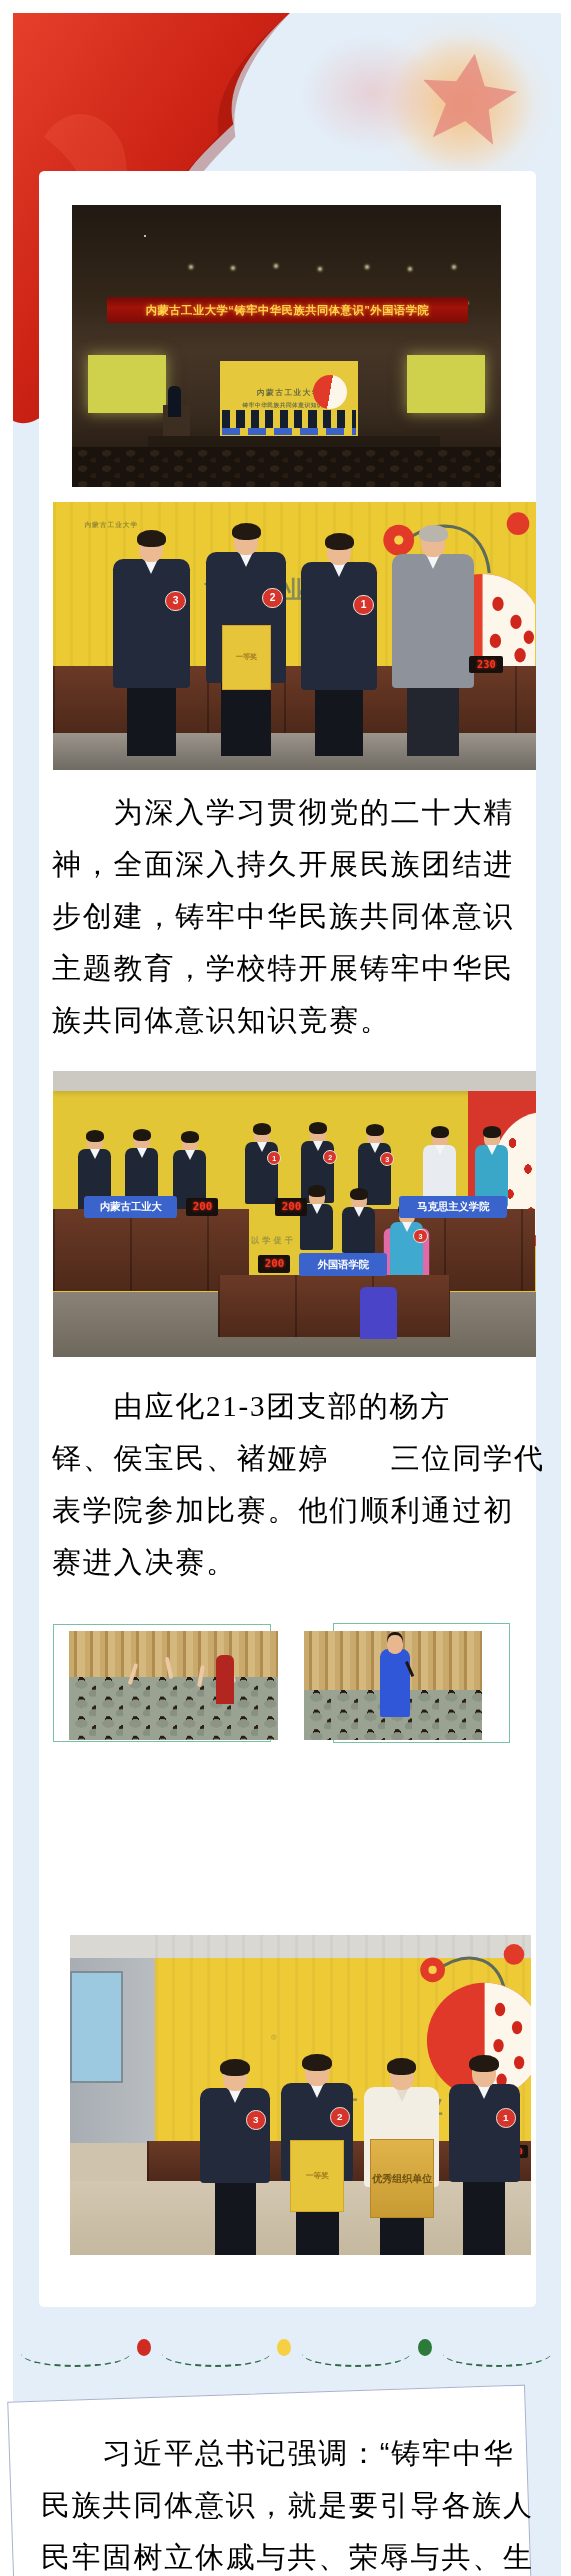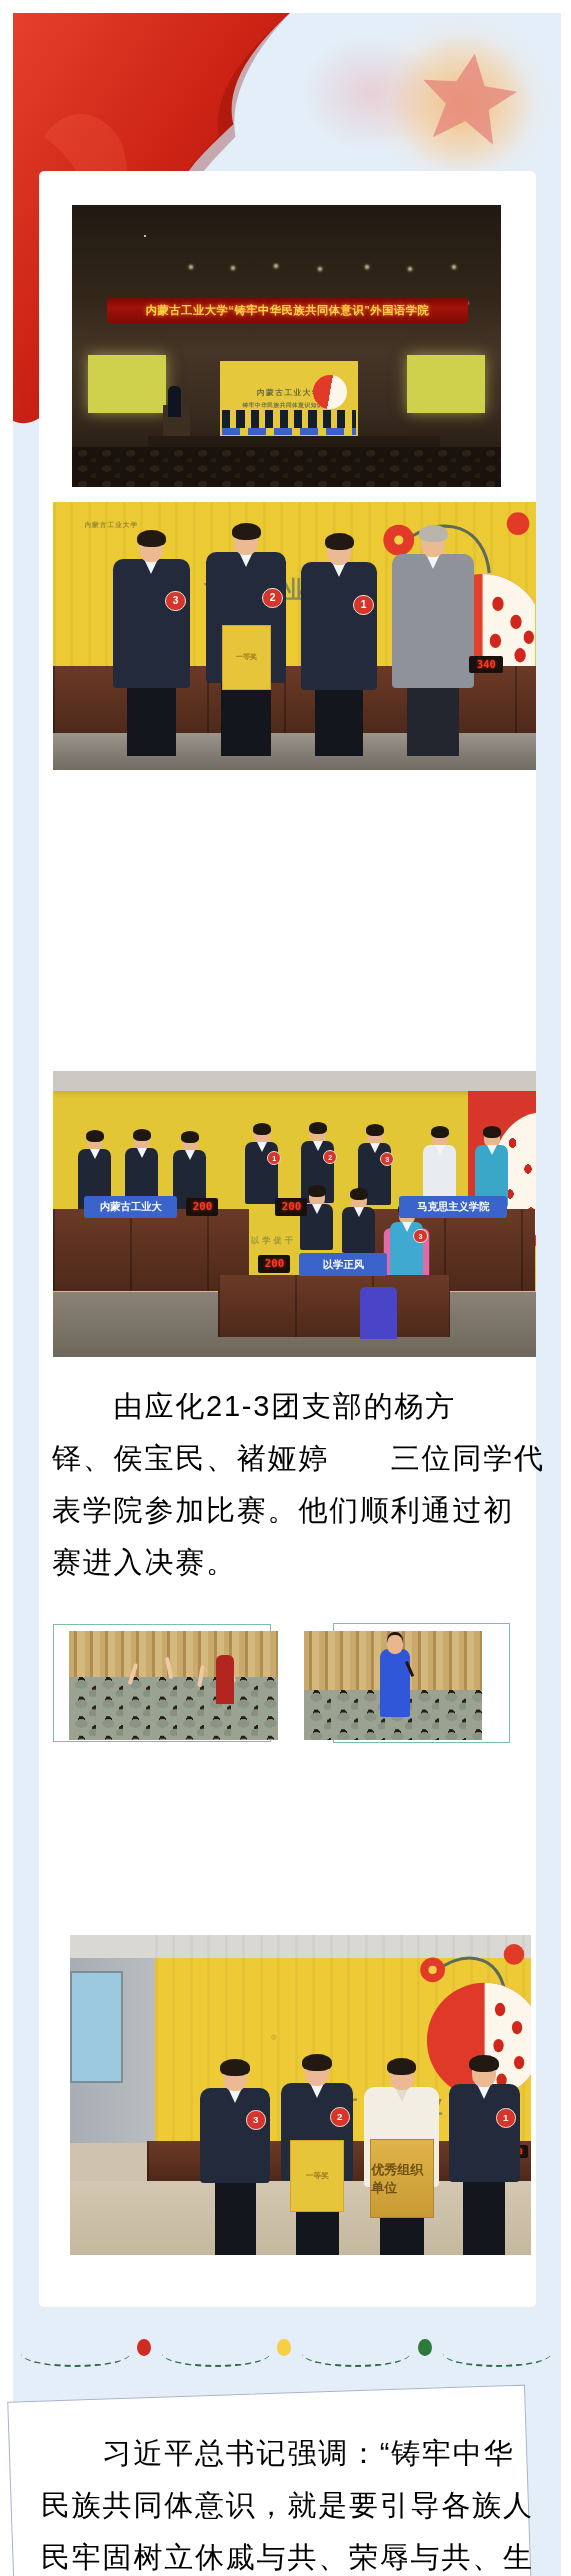--- a/index.html
+++ b/index.html
@@ -197,24 +197,29 @@
           </div>
       </div>
       <div class="fig teacher" style="left:335px;bottom:14.4px;width:90px;height:227px;">
         <div class="head"></div>
         <div class="torso" style="width:82px;height:134px;"></div>
         <div class="legs" style="flex:1;width:52px;background:#23262e;"></div>
       </div>
       <div class="abs wood" style="left:0;top:164px;width:483px;height:67px;z-index:0;"></div>
       <div class="abs" style="left:0;top:231px;width:483px;height:37px;background:linear-gradient(#9b958c,#6f6a62);z-index:0;"></div>
       <div class="abs led" style="left:416px;top:154px;width:34px;height:16.5px;font-size:10.3px;z-index:5;">
-        <span>340</span>
-        </div>
-    </div>
-
+        <span>230</span>
+        </div>
+    </div>
+
+    <div class="abs para" style="left:13px;top:615px;width:484px;">　　为深入学习贯彻党的二十大精
+神，全面深入持久开展民族团结进
+步创建，铸牢中华民族共同体意识
+主题教育，学校特开展铸牢中华民
+族共同体意识知识竞赛。</div>
 
     <div class="photo" style="left:14.4px;top:900px;width:483px;height:286px;background:#e2c636;">
       <div class="abs" style="left:0;top:0;width:483px;height:19.6px;background:#cbc9c2;box-shadow:0 2.1px 5.2px rgba(0,0,0,.15);"></div>
       <div class="abs" style="left:415px;top:19.6px;width:68px;height:155px;background:#d6372a;"></div>
       <div class="abs" style="left:439px;top:41px;width:103px;height:124px;border-radius:50%;background:#fdf6ea;
            background-image:radial-gradient(ellipse 5.2px 6.7px at 20.6px 31px,#d0271d 70%,transparent 72%),radial-gradient(ellipse 5.2px 6.7px at 36px 57px,#d0271d 70%,transparent 72%),radial-gradient(ellipse 5.2px 6.7px at 18px 82px,#d0271d 70%,transparent 72%),radial-gradient(ellipse 5.2px 6.7px at 39px 100px,#d0271d 70%,transparent 72%);"></div>
       <div class="abs" style="left:46px;top:164px;font-size:8.2px;font-weight:700;color:#6f7547;opacity:.6;letter-spacing:3.1px;z-index:1;white-space:nowrap;">以学铸魂 以学增智 以学正风 以学促干</div>
 
       <div class="mini" style="left:25px;top:62px;">
           <div class="head"></div>
@@ -287,27 +292,27 @@
         <div class="badge" style="left:23px;top:23px;width:12.4px;height:12.4px;font-size:7.2px;">
             <span>3</span>
           </div>
         </div>
 
       <div class="abs wood" style="left:165px;top:204px;width:232px;height:62px;z-index:5;"></div>
       <div class="abs led" style="left:205px;top:184px;width:32px;height:17.5px;font-size:10.8px;z-index:6;">
         <span>200</span>
         </div>
       <div class="sign" style="left:246px;top:182px;width:88px;height:23px;font-size:10.3px;z-index:6;">
-        <span>以学正风</span>
+        <span>外国语学院</span>
         </div>
       <div class="abs" style="left:0;top:221px;width:483px;height:65px;background:linear-gradient(#8a8276,#6e675c);z-index:2;"></div>
       <div class="abs" style="left:307px;top:216px;width:37px;height:52px;background:#4a44c8;border-radius:5.2px 5.2px 1px 1px;z-index:6;"></div>
     </div>
 
-    <div class="abs para" style="left:13px;top:1209px;width:484px;">　　由应化21-3团支部的杨方
+    <div class="abs para" style="left:13px;top:1209px;width:484px;font-family:Liberation Serif, serif;">　　由应化21-3团支部的杨方
 铎、侯宝民、褚娅婷　　三位同学代
 表学院参加比赛。他们顺利通过初
 赛进入决赛。</div>
 
     <div class="abs" style="left:14.4px;top:1453px;width:216px;height:116px;border:1.5px solid #79c0a7;"></div>
     <div class="photo curtain" style="left:30px;top:1460px;width:209px;height:109px;">
       <div class="seatrows" style="height:58%;"></div>
       <div class="arm" style="left:62px;top:32px;transform:rotate(18deg);"></div>
       <div class="arm" style="left:98px;top:26px;transform:rotate(-12deg);"></div>
       <div class="arm" style="left:130px;top:34px;transform:rotate(10deg);"></div>
@@ -368,21 +373,21 @@
             <span>2</span>
           </div>
         <div class="cert" style="left:14.4px;top:82px;width:52px;height:70px;font-size:7.7px;">
           <span>一等奖</span>
           </div>
       </div>
       <div class="fig blouse" style="left:289px;top:127px;width:85px;height:194px;z-index:3;">
         <div class="head"></div>
           <div class="torso" style="width:75px;height:100px;"></div>
         <div class="legs" style="flex:1;width:44px;"></div>
-        <div class="plaque" style="left:11.3px;top:77px;width:62px;height:77px;font-size:13px;justify-content:center;">
+        <div class="plaque" style="left:11.3px;top:77px;width:62px;height:77px;font-size:10px;justify-content:center;">
           <span>优秀组织单位</span>
           </div>
       </div>
       <div class="fig" style="left:373px;top:124px;width:82px;height:197px;z-index:3;">
         <div class="head"></div>
           <div class="torso" style="width:71px;height:98px;"></div>
         <div class="legs" style="flex:1;width:42px;"></div>
         <div class="badge" style="left:53px;top:49px;width:17.5px;height:17.5px;font-size:9.8px;">
             <span>1</span>
           </div>

